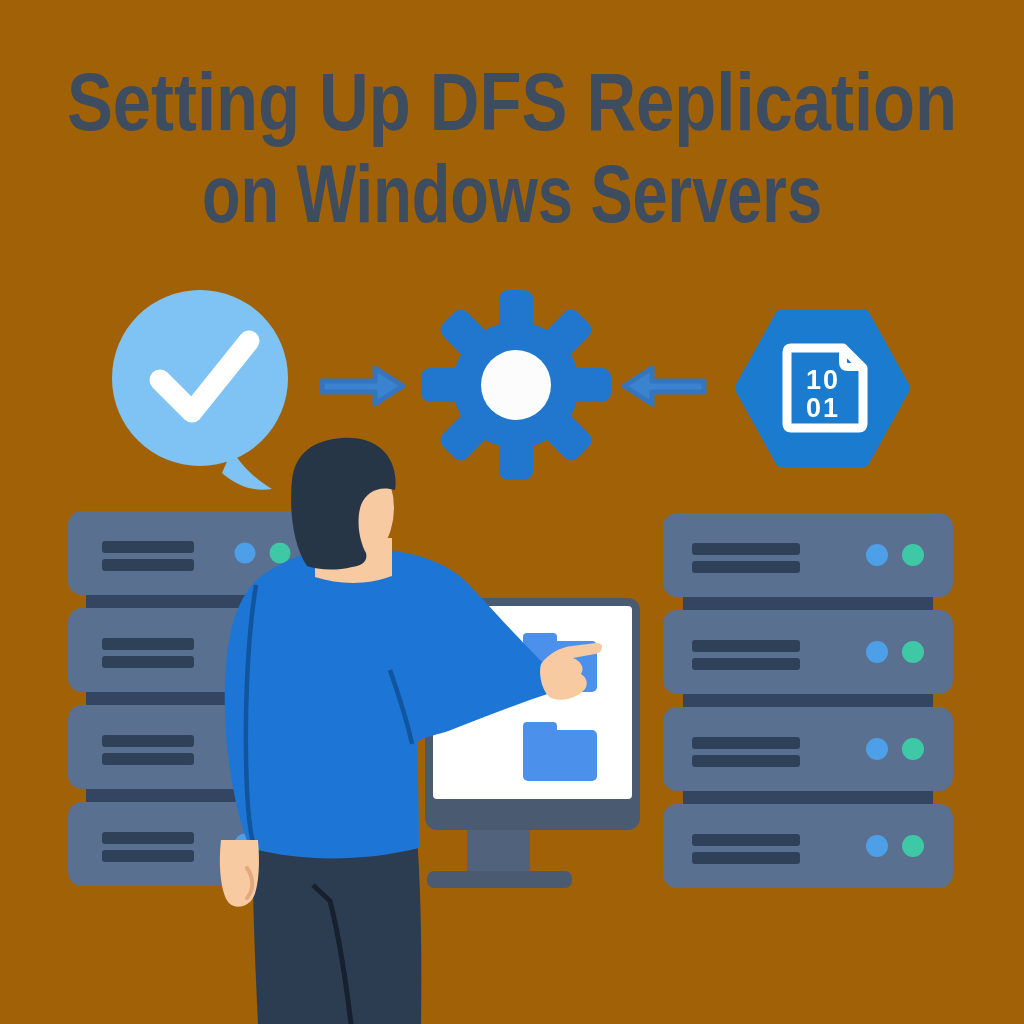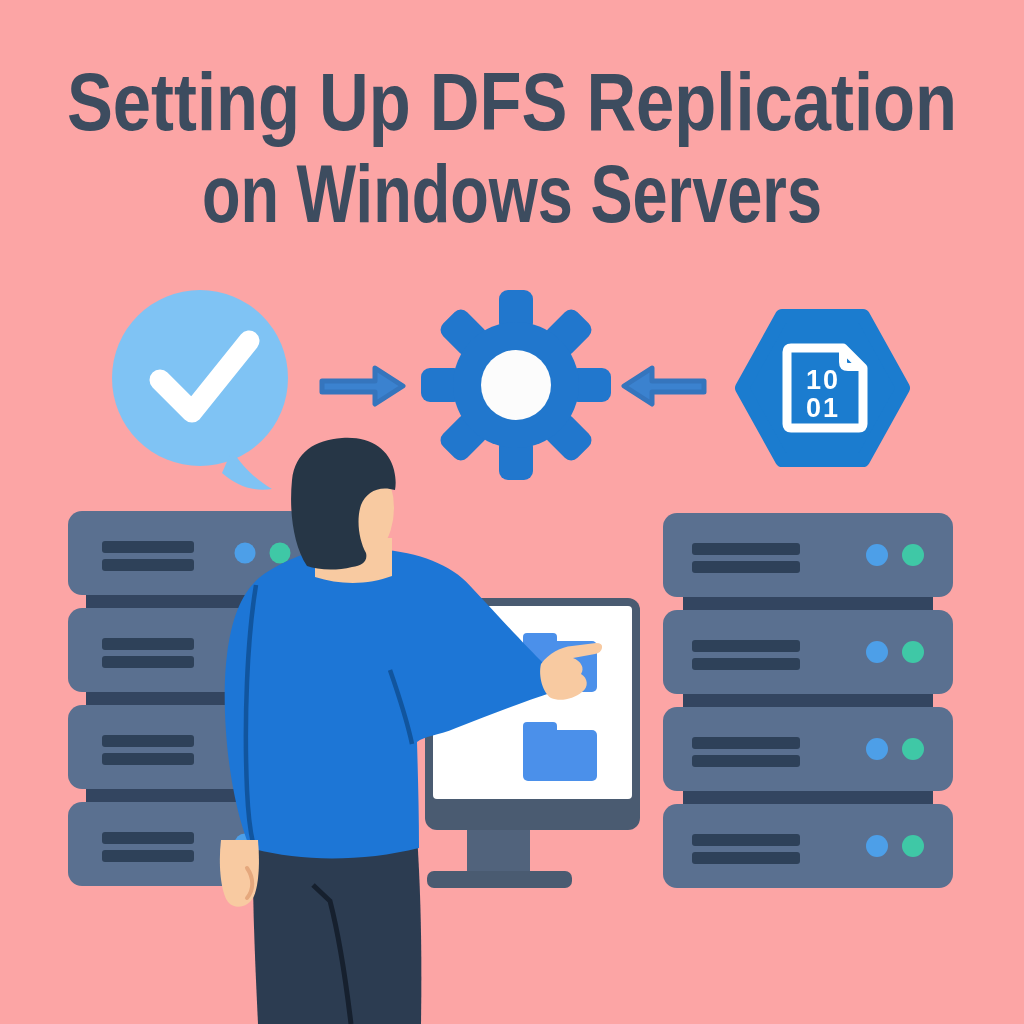--- a/index.html
+++ b/index.html
@@ -1,21 +1,21 @@
 <!DOCTYPE html>
 <html><head>
 <meta charset="utf-8">
 <style>
   html,body{margin:0;padding:0;}
   body{
     background:#fcfcfc;
     font-family:"Liberation Sans","DejaVu Sans",sans-serif;
     width:1024px;height:1024px;overflow:hidden;
   }
-  .canvas{position:relative;width:1024px;height:1024px;background:#fca5a5;}
+  .canvas{position:relative;width:1024px;height:1024px;background:#a16207;}
   svg{display:block;}
   .t-title{
     font-family:"Liberation Sans","DejaVu Sans",sans-serif;
     font-weight:700;
     fill:#3d4c5f;
   }
   .t-binary{
     font-family:"Liberation Sans","DejaVu Sans",sans-serif;
     font-weight:700;
     fill:#ffffff;

